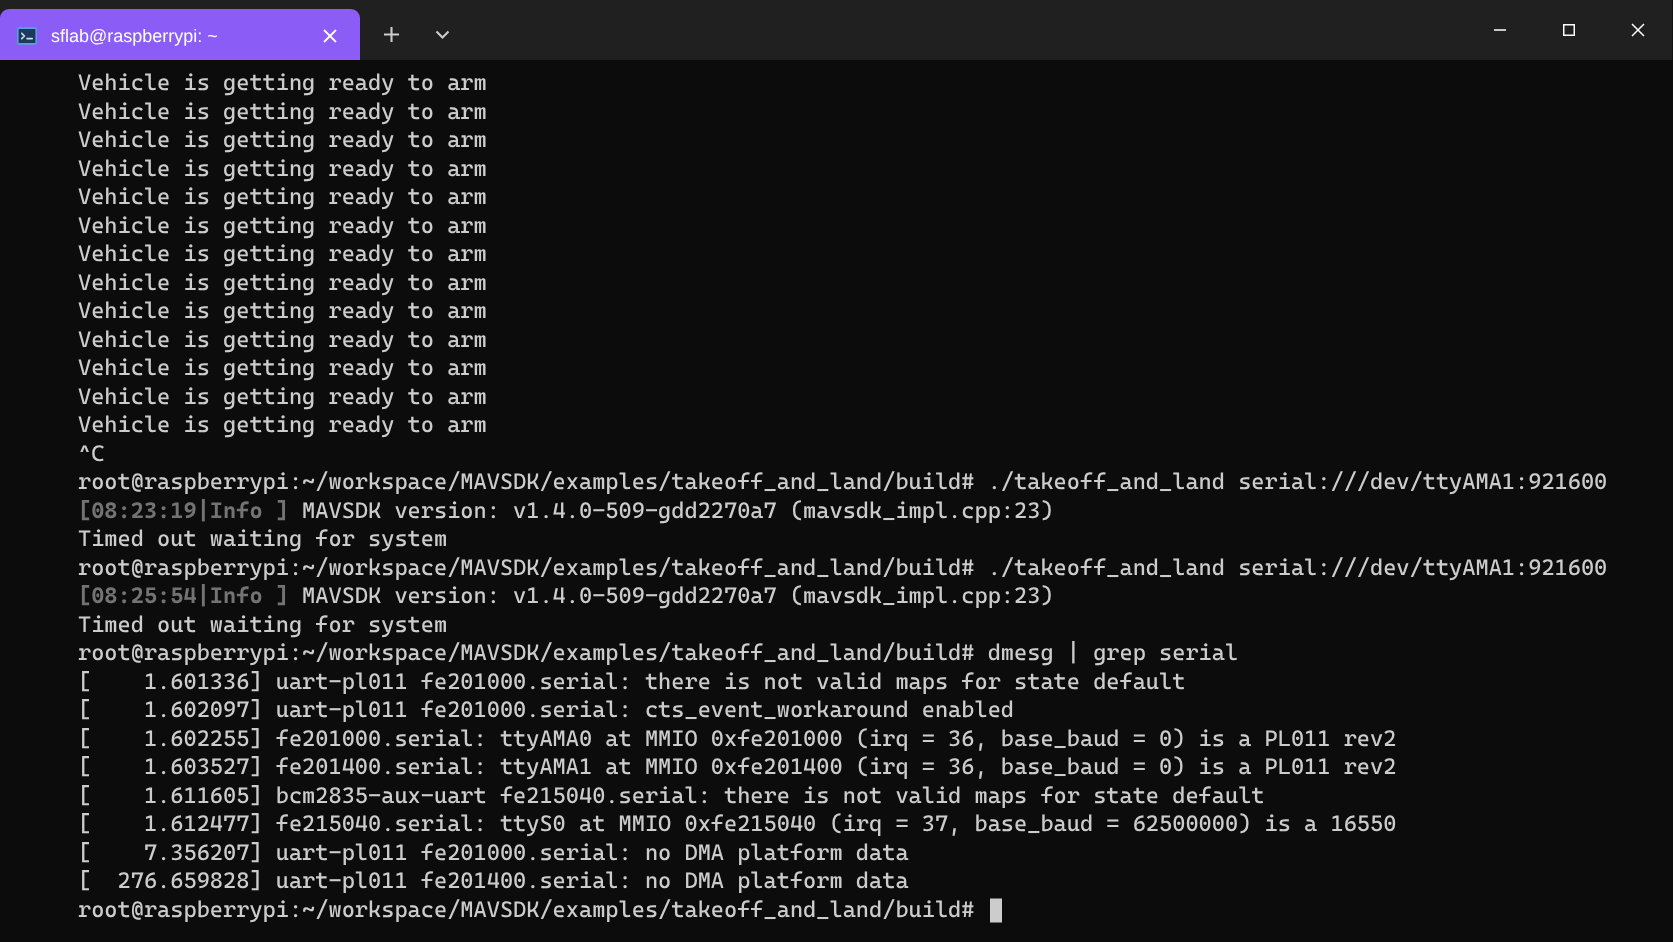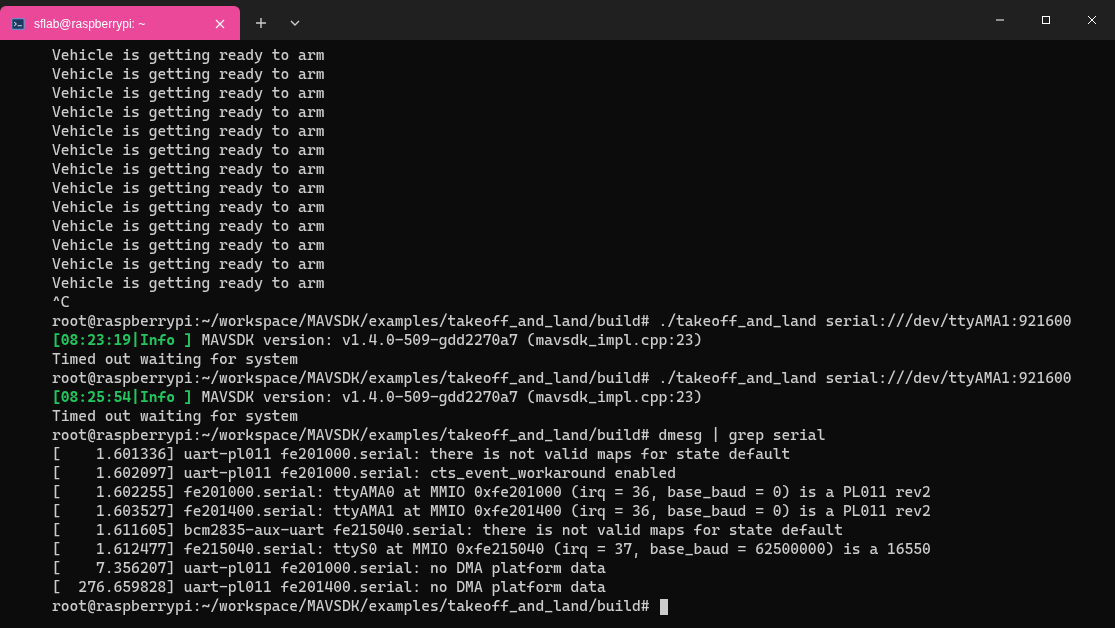--- a/index.html
+++ b/index.html
@@ -14,21 +14,21 @@
       flex-direction: column;
     }
     .titlebar {
       height: 40px;
       background: #202020;
       display: flex;
       align-items: stretch;
       user-select: none;
     }
     .tab {
-      background: #ec4899;
+      background: #8b5cf6;
       display: flex;
       align-items: center;
       padding: 2px 8px 0 10px;
       gap: 8px;
       min-width: 240px;
       position: relative;
       border-radius: 6px 6px 0 0;
       margin-top: 6px;
     }
     .tab-icon {
@@ -95,21 +95,21 @@
       padding: 6px 8px;
       font-family: 'Cascadia Mono', 'Consolas', monospace;
       font-size: 15px;
       line-height: 19px;
       color: #cccccc;
       overflow: hidden;
       white-space: pre;
       margin-left: 44px;
     }
     .line { white-space: pre; }
-    .ts { color: #22c55e; font-weight: bold; }
+    .ts { color: #737373; font-weight: bold; }
     .cursor {
       display: inline-block;
       width: 8px;
       height: 16px;
       background: #cccccc;
       vertical-align: middle;
       margin-left: 2px;
     }
   </style>
 </head>

